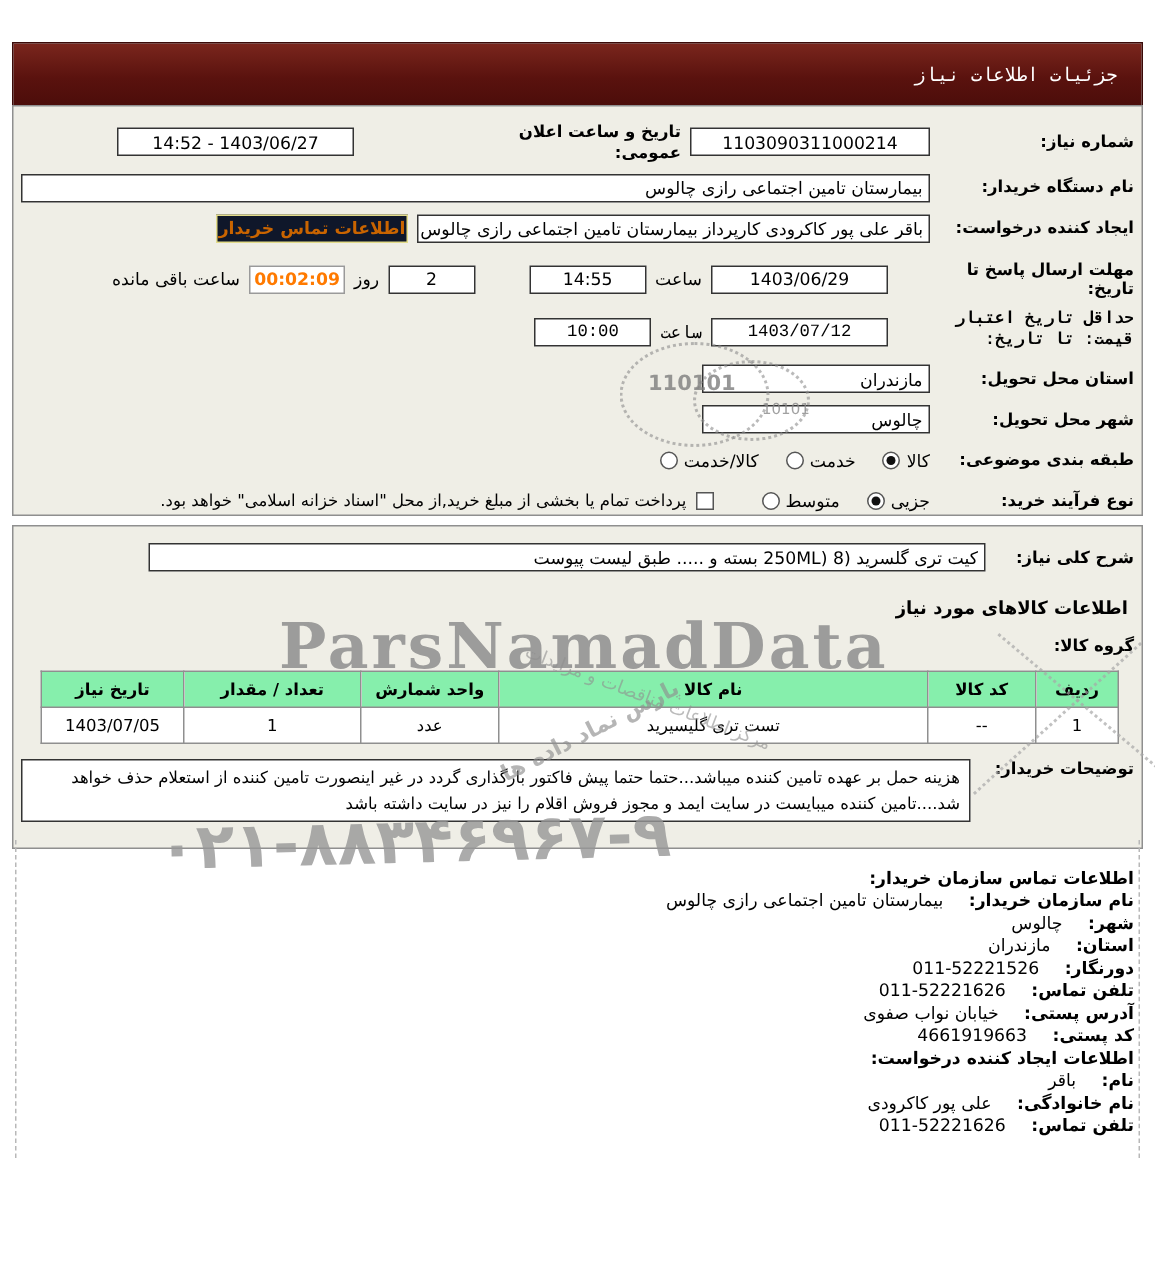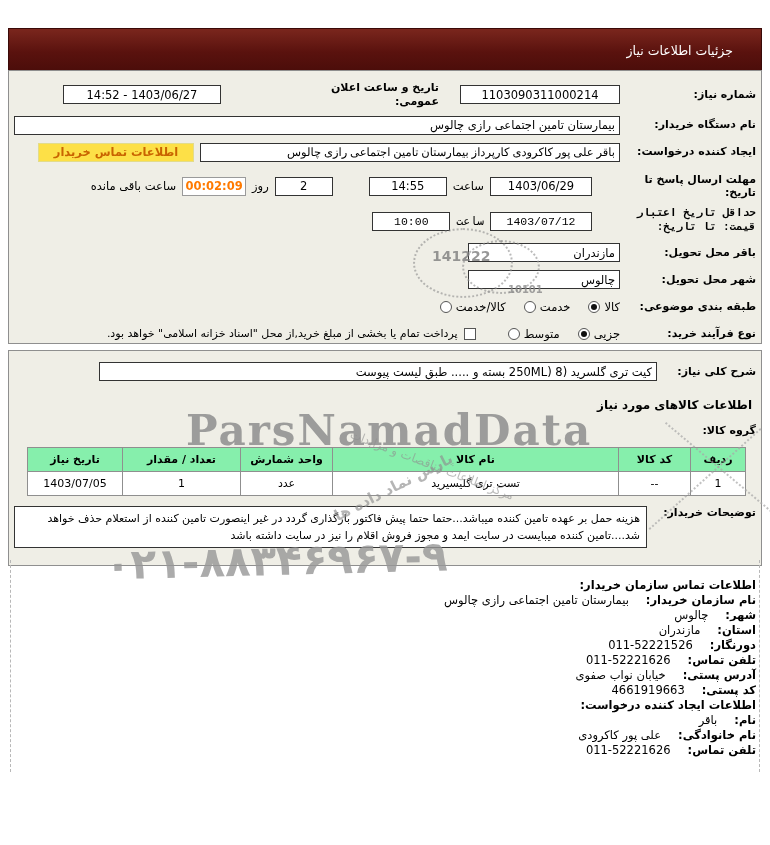--- a/index.html
+++ b/index.html
@@ -9,21 +9,21 @@
     background:#ffffff; color:#000;
     direction:rtl; font-size:12px;
   }
   .page { position:relative; width:770px; height:845px; overflow:hidden; background:#fff; }
 
   
   .titlebar {
     position:absolute; top:28px; right:8px; left:8px; height:44px;
     background:linear-gradient(180deg,#7a261d 0%, #5a120e 55%, #4b0d0a 100%);
     border:1px solid #3a0a08;
-    color:#fff; display:flex; align-items:center; padding:0 28px; font-size:12.5px;
+    color:#fff; display:flex; align-items:center; padding:0 16px; font-size:12.5px;font-family:Liberation Mono, monospace;
   }
 
   
   .box {
     position:absolute; right:8px; left:8px;
     background:#efeee6; border:1px solid #8f8f8f;
   }
   .box1 { top:70px; height:274px; padding:10px 5px 4px 5px; }
   .box2 { top:350px; height:216px; padding:10px 5px 4px 5px; }
 
@@ -34,30 +34,30 @@
   .w132 { width:132px; } .w150 { width:150px; } .w95 { width:95px; } .w105 { width:105px; }
 
   .fld {
     background:#fff; border:1px solid #333; height:19px;
     display:flex; align-items:center; justify-content:center;
     font-size:11.5px; padding:0 4px; flex:none; overflow:hidden; white-space:nowrap;
   }
   .fld.rt { justify-content:flex-start; }
   .fld.grow { flex:1; }
   .ltr { direction:ltr; unicode-bidi:isolate; }
-  .f160 { width:160px; } .f158 { width:158px; } .f420 { width:420px;font-family:Liberation Serif, serif; }
-  .f118 { width:102px; } .f78 { width:78px; } .f58 { width:58px; }
+  .f160 { width:160px; } .f158 { width:158px; } .f420 { width:342px; }
+  .f118 { width:118px; } .f78 { width:78px; } .f58 { width:58px; }
   .f64 { width:64px; } .f152 { width:152px; }
 
   .plain { font-size:11.5px; margin:0 6px; flex:none; }
   .sp36 { width:36px; flex:none; }
 
   .ybtn {
-    background:#fde047; color:#c96400; font-weight:bold; font-size:11.5px;
-    height:19px; width:156px; display:flex; align-items:center; justify-content:center;
+    background:#0f172a; color:#c96400; font-weight:bold; font-size:11.5px;
+    height:19px; width:128px; display:flex; align-items:center; justify-content:center;
     border:1px solid #e3dc8a; cursor:pointer; flex:none;
   }
   .timer { color:#ff7a00; font-weight:bold; border:1px solid #9a9a9a; }
 
   .opt { display:flex; align-items:center; flex:none; margin-left:18px; }
   .optlabel { font-size:11.5px; margin-left:4px; }
   .radio {
     width:12px; height:12px; border:1px solid #555; border-radius:50%;
     background:#fff; position:relative; flex:none;
   }
@@ -100,41 +100,41 @@
     left:186px; top:406px; font-family:"DejaVu Serif", serif; font-weight:bold;
     font-size:42px; letter-spacing:2px; color:#8e8e8e; opacity:.85; direction:ltr;
   }
   .wm-phone {
     left:105px; top:536px; font-weight:bold; font-size:42px; letter-spacing:3px;
     color:#979797; opacity:.8; direction:ltr; transform:rotate(-1.5deg);
   }
   .wm-stamp-e1 { left:413px; top:228px; width:100px; height:70px; border:2px dotted #8d8d8d; border-radius:50%; opacity:.6; }
   .wm-stamp-e2 { left:462px; top:240px; width:78px; height:54px; border:2px dotted #8d8d8d; border-radius:50%; opacity:.6; }
   .wm-stamp-t1 { left:432px; top:248px; font-size:14px; font-weight:bold; color:#7e7e7e; opacity:.8; direction:ltr; }
-  .wm-stamp-t2 { left:468px; top:284px; font-size:10px; font-weight:bold; color:#8a8a8a; opacity:.8; direction:ltr;padding-left:40px; }
+  .wm-stamp-t2 { left:468px; top:268px; font-size:10px; font-weight:normal; color:#8a8a8a; opacity:.8; direction:ltr;padding-left:40px; }
   .wm-diag1 { left:328px; top:478px; font-size:15px; font-weight:bold; opacity:.65; transform:rotate(-27deg); white-space:nowrap; }
   .wm-diag2 { left:345px; top:458px; font-size:12px; opacity:.6; transform:rotate(21deg); white-space:nowrap; }
   .wm-dot1 { left:630px; top:478px; width:150px; border-top:2px dotted #a8a8a8; opacity:.7; transform:rotate(-42deg); }
   .wm-dot2 { left:648px; top:470px; width:150px; border-top:2px dotted #a8a8a8; opacity:.7; transform:rotate(40deg); }
 </style>
 </head>
 <body>
 
 <div class="page">
 
   <div class="titlebar">
     <span>جزئیات اطلاعات نیاز</span>
   </div>
 
   <div class="box box1">
 
     <div class="frow">
       <span class="lb w132">شماره نیاز:</span>
       <div class="fld f160 ltr">1103090311000214</div>
-      <span class="lb w150" style="margin-right:21px">تاریخ و ساعت اعلان عمومی:</span>
+      <span class="lb w150" style="margin-right:6px">تاریخ و ساعت اعلان عمومی:</span>
       <div class="fld f158 ltr" style="margin-right:64px">14:52 - 1403/06/27</div>
     </div>
 
     <div class="frow">
       <span class="lb w132">نام دستگاه خریدار:</span>
       <div class="fld grow rt">بیمارستان تامین اجتماعی رازی چالوس</div>
     </div>
 
     <div class="frow">
       <span class="lb w132">ایجاد کننده درخواست:</span>
@@ -155,21 +155,21 @@
     </div>
 
     <div class="frow tall">
       <span class="lb w132">حداقل تاریخ اعتبار قیمت: تا تاریخ:</span>
       <div class="fld f118 ltr" style="margin-right:28px">1403/07/12</div>
       <span class="plain">ساعت</span>
       <div class="fld f78 ltr">10:00</div>
     </div>
 
     <div class="frow">
-      <span class="lb w132">باقر محل تحویل:</span>
+      <span class="lb w132">استان محل تحویل:</span>
       <div class="fld f152 rt">مازندران</div>
     </div>
 
     <div class="frow">
       <span class="lb w132">شهر محل تحویل:</span>
       <div class="fld f152 rt">چالوس</div>
     </div>
 
     <div class="frow">
       <span class="lb w132">طبقه بندی موضوعی:</span>
@@ -293,21 +293,21 @@
       <span class="cl">تلفن تماس:</span>
       <span class="cv ltr">011-52221626</span>
     </div>
   </div>
 
   <div class="vdash-l"></div>
   <div class="vdash-r"></div>
 
   <div class="wm wm-stamp-e1"></div>
   <div class="wm wm-stamp-e2"></div>
-  <div class="wm wm-stamp-t1">141222</div>
+  <div class="wm wm-stamp-t1">110101</div>
   <div class="wm wm-stamp-t2">10101</div>
   <div class="wm wm-brand">ParsNamadData</div>
   <div class="wm wm-diag1">پارس نماد داده ها</div>
   <div class="wm wm-diag2">مرکز اطلاعات مناقصات و مزایدات</div>
   <div class="wm wm-dot1"></div>
   <div class="wm wm-dot2"></div>
   <div class="wm wm-phone">۰۲۱-۸۸۳۴۶۹۶۷-۹</div>
 
 </div>
 

